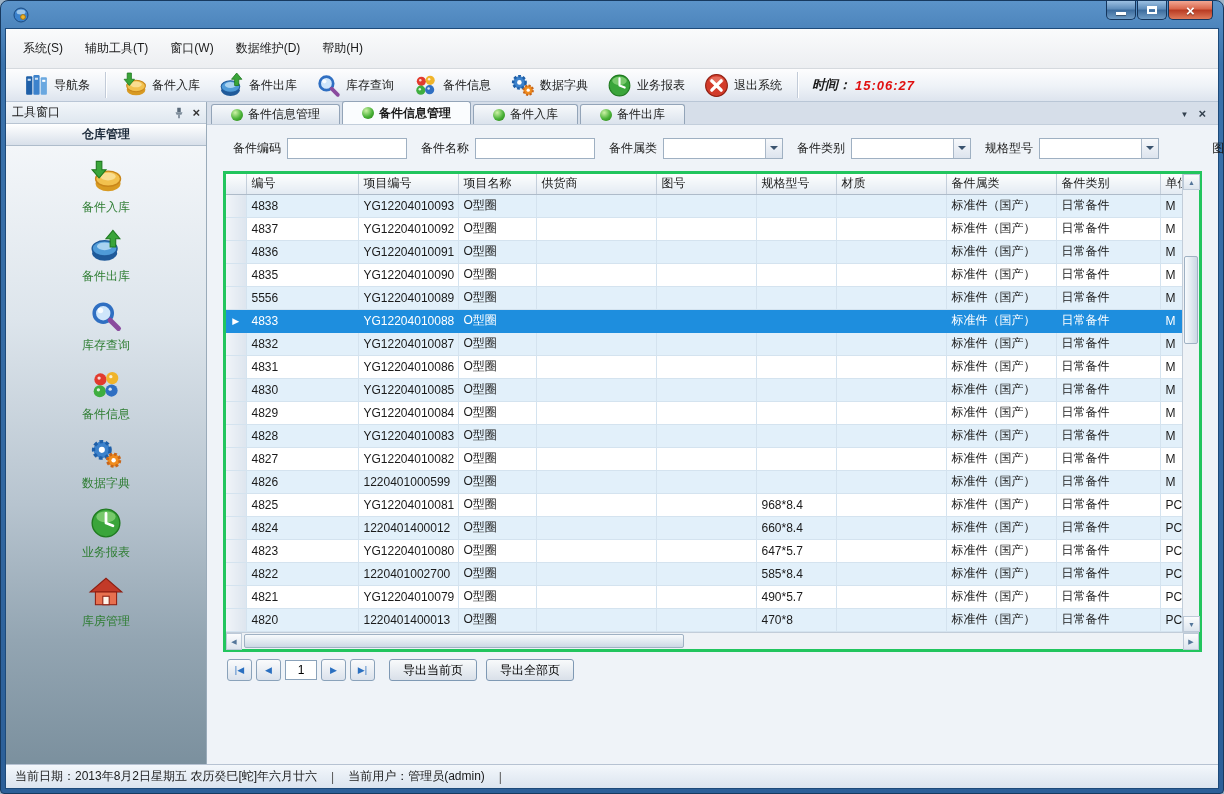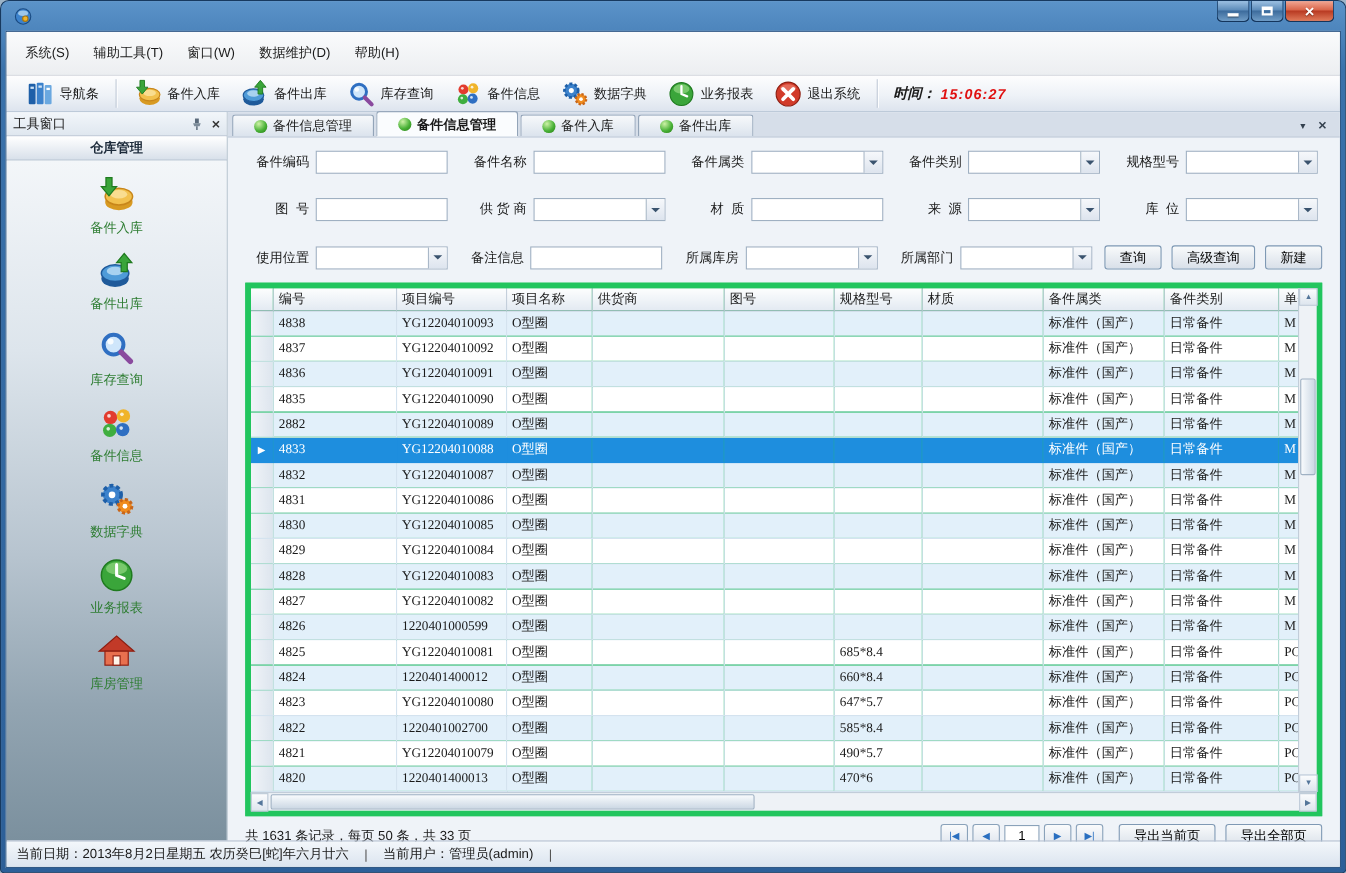--- a/index.html
+++ b/index.html
@@ -66,37 +66,37 @@
          background:linear-gradient(180deg,#f7f9fb,#dbe3ed); cursor:pointer; white-space:nowrap; }
   .tab.active { height:23px; background:#fafcfe; font-weight:bold; }
   .tab-sphere { width:12px; height:12px; border-radius:50%;
                 background:radial-gradient(circle at 35% 30%, #cdf2a6, #4ab238 55%, #22790f); }
   .tab-ctrls { margin-left:auto; display:flex; align-items:center; gap:10px; padding:0 8px 4px 0; color:#33404e; }
   .tab-ctrl { cursor:pointer; }
   .tc-down { font-size:8px; }
   .tc-x { font-size:13px; font-weight:bold; line-height:12px; }
 
   
-  .search-form { padding:12px 16px 10px; display:flex; flex-direction:column; gap:22px; }
+  .search-form { padding:12px 16px 10px; display:flex; flex-direction:row; gap:22px; }
   .f-row { display:flex; justify-content:space-between; }
   .fgroup { display:flex; align-items:center; width:188px; }
   .fgroup label { flex:0 0 64px; text-align:right; padding-right:6px; white-space:pre; }
   .tinput, .tselect { width:120px; height:21px; background:#fff; border:1px solid #9fb0c2; font-size:12px;
                       font-family:inherit; padding:0 4px; position:relative; }
   .tselect { cursor:pointer; }
   .sel-arrow { position:absolute; right:0; top:0; width:17px; height:19px;
                background:linear-gradient(180deg,#f6f8fb,#dde4ee); border-left:1px solid #aab8c8;
                display:flex; align-items:center; justify-content:center; }
   .sel-arrow::after { content:""; width:0; height:0; border:4px solid transparent; border-top-color:#3a536e; margin-top:4px; }
   .btn { height:22px; padding:0 13px; background:linear-gradient(180deg,#f8fafb,#d9e0e9); border:1px solid #7f99b4;
          border-radius:3px; font-size:12px; font-family:inherit; cursor:pointer; white-space:nowrap; }
   .btn-group { display:flex; gap:9px; align-items:center; }
 
   
-  .grid-wrap { margin:2px 16px 0; border:5px solid #22c55e; background:#22c55e;font-family:Liberation Serif, serif; }
+  .grid-wrap { margin:2px 16px 0; border:3px solid #22c55e; background:#701a75; }
   .grid-main { display:flex; height:458px; }
   .grid-table-area { flex:1; overflow:hidden; }
   table.grid { border-collapse:collapse; table-layout:fixed; width:974px; }
   table.grid th { height:20px; background:linear-gradient(180deg,#fdfefe,#e3eaf2); border-right:1px solid #c4cfdb;
                   border-bottom:1px solid #aebbc9; font-weight:normal; text-align:left; padding:0 5px;
                   white-space:nowrap; overflow:hidden; }
   table.grid td { height:23px; padding:0 5px; border-right:1px solid #d4e3ef; border-bottom:1px solid #d4e3ef;
                   white-space:nowrap; overflow:hidden; }
   table.grid tbody tr { background:#fff; cursor:default; }
   table.grid tbody tr:nth-child(odd) { background:#e2f0fa; }
@@ -559,21 +559,21 @@
                       <td></td>
                       <td></td>
                       <td></td>
                       <td></td>
                       <td>标准件（国产）</td>
                       <td>日常备件</td>
                       <td>M</td>
                     </tr>
                     <tr>
                       <td class="sel-col"></td>
-                      <td>2882</td>
+                      <td>5556</td>
                       <td>YG12204010089</td>
                       <td>O型圈</td>
                       <td></td>
                       <td></td>
                       <td></td>
                       <td></td>
                       <td>标准件（国产）</td>
                       <td>日常备件</td>
                       <td>M</td>
                     </tr>
@@ -681,21 +681,21 @@
                       <td>日常备件</td>
                       <td>M</td>
                     </tr>
                     <tr>
                       <td class="sel-col"></td>
                       <td>4825</td>
                       <td>YG12204010081</td>
                       <td>O型圈</td>
                       <td></td>
                       <td></td>
-                      <td>685*8.4</td>
+                      <td>968*8.4</td>
                       <td></td>
                       <td>标准件（国产）</td>
                       <td>日常备件</td>
                       <td>PC</td>
                     </tr>
                     <tr>
                       <td class="sel-col"></td>
                       <td>4824</td>
                       <td>1220401400012</td>
                       <td>O型圈</td>
@@ -746,21 +746,21 @@
                       <td>日常备件</td>
                       <td>PC</td>
                     </tr>
                     <tr>
                       <td class="sel-col"></td>
                       <td>4820</td>
                       <td>1220401400013</td>
                       <td>O型圈</td>
                       <td></td>
                       <td></td>
-                      <td>470*6</td>
+                      <td>470*8</td>
                       <td></td>
                       <td>标准件（国产）</td>
                       <td>日常备件</td>
                       <td>PC</td>
                     </tr>
                   </tbody>
               </table>
             </div>
             <div class="vscroll">
               <div class="scroll-btn">▲</div>
@@ -773,21 +773,20 @@
           <div class="hscroll">
             <div class="scroll-btn">◀</div>
             <div class="htrack">
                 <div class="hthumb"></div>
               </div>
             <div class="scroll-btn">▶</div>
           </div>
         </div>
 
         <div class="pager">
-          <span class="pg-summary">共 1631 条记录，每页 50 条，共 33 页</span>
           <div class="pg-btn">|◀</div>
           <div class="pg-btn">◀</div>
           <input class="pg-input" value="1" style="">
           <div class="pg-btn">▶</div>
           <div class="pg-btn">▶|</div>
           <button class="btn pg-export">导出当前页</button>
           <button class="btn" style="margin-left:9px">导出全部页</button>
         </div>
 
         <div class="content-spacer"></div>

